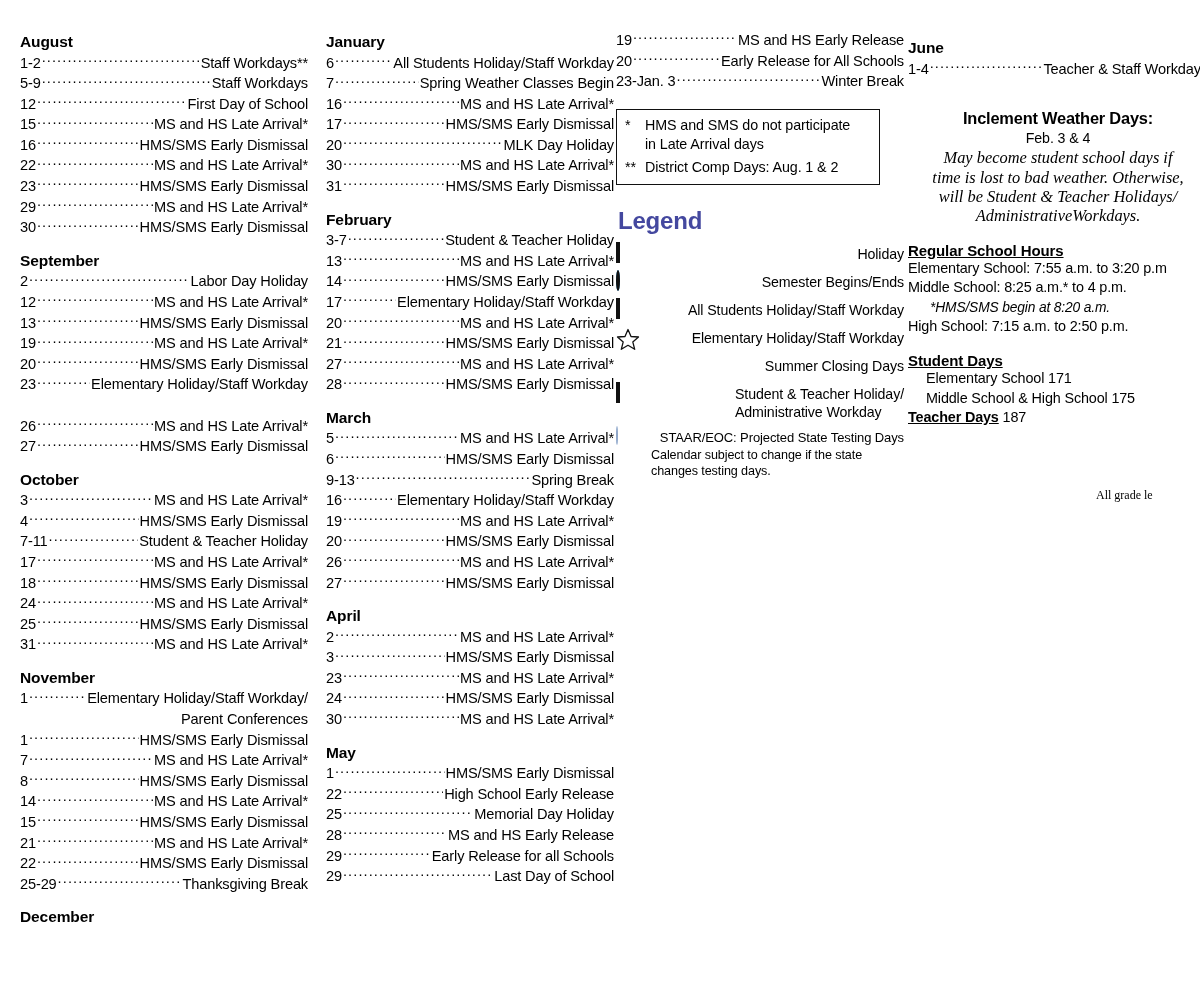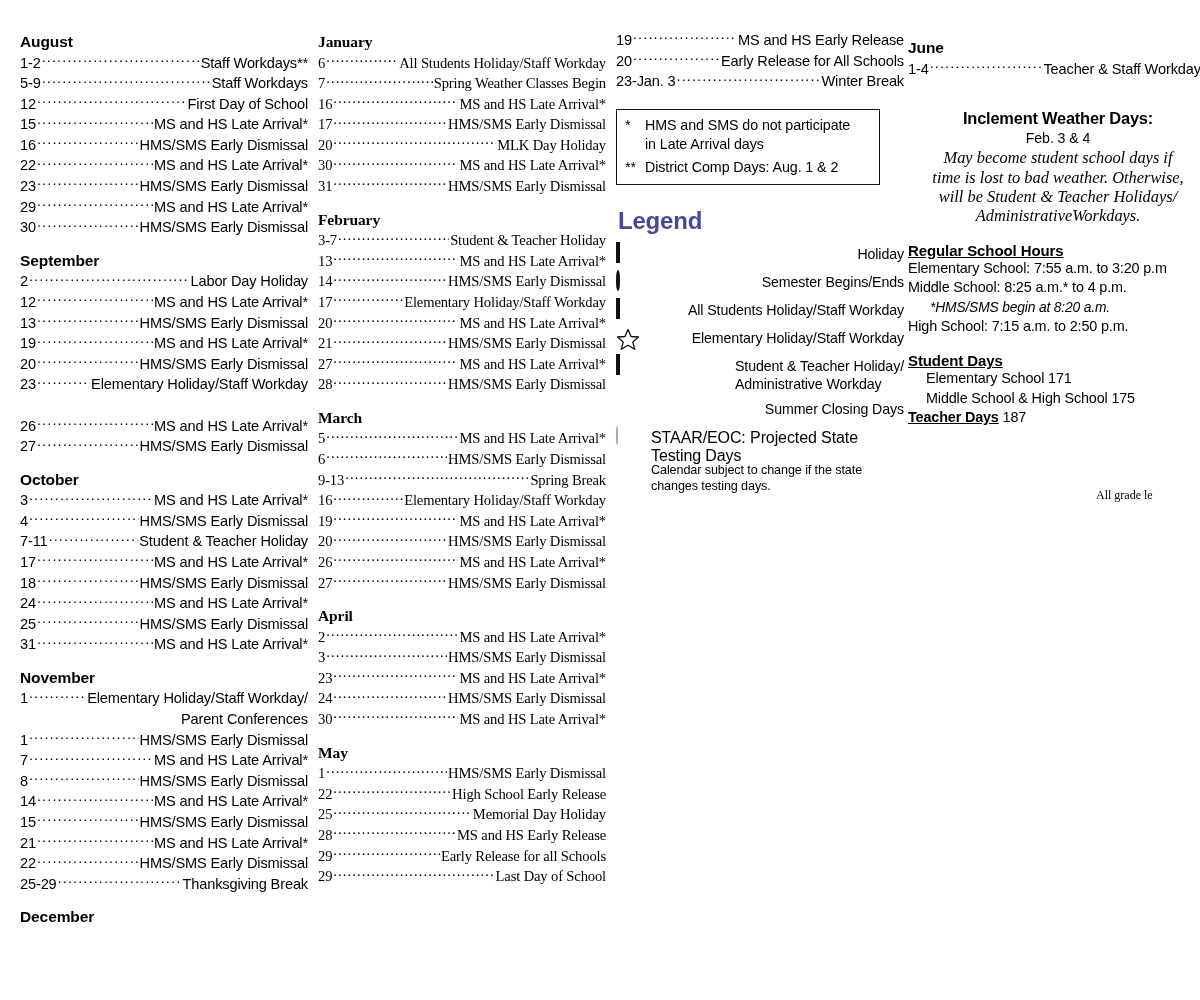--- a/index.html
+++ b/index.html
@@ -10,21 +10,21 @@
     font-family:"Liberation Sans", sans-serif;
     color:#000;
     overflow:hidden;
     position:relative;
   }
 
   .page { position:absolute; inset:0;padding-left:43px; }
 
   .col { position:absolute; top:0; }
   .col-1 { left:20px;  width:288px; }
-  .col-2 { left:318px; width:288px;font-family:Liberation Serif, serif; }
+  .col-2 { left:326px; width:288px; }
   .col-3 { left:616px; width:288px; }
   .col-4 { left:908px; width:300px; }
 
   .month-title {
     font-weight:bold;
     font-size:15.5px;
     line-height:1.0;
     margin:0 0 3px 0;
     letter-spacing:-0.1px;
   }
@@ -635,30 +635,30 @@
           <span class="sw"><span class="sw-diag"></span></span>
           <span class="lbl"><span>All Students Holiday/Staff Workday</span></span>
         </div>
         <div class="legend-row">
           <span class="sw"><span><svg class="sw-star" viewBox="0 0 24 23">
                 <polygon points="12,1.5 15,8.5 22.5,9 16.8,13.9 18.7,21.3 12,17.3 5.3,21.3 7.2,13.9 1.5,9 9,8.5" fill="#ffffff" stroke="#111" stroke-width="1.3" stroke-linejoin="round"></polygon>
               </svg></span></span>
           <span class="lbl"><span>Elementary Holiday/Staff Workday</span></span>
         </div>
         <div class="legend-row">
+          <span class="sw"><span class="sw-square" style="background: rgb(255, 242, 0); border: none; width: 23px; height: 23px;"></span></span>
+          <span class="lbl"><span>Summer Closing Days</span></span>
+        </div>
+        <div class="legend-row">
           <span class="sw"><span class="sw-square" style="background: rgb(140, 215, 158);"></span></span>
           <span class="lbl"><span>Student &amp; Teacher Holiday/</span><span class="sub">Administrative Workday</span></span>
         </div>
-        <div class="legend-row">
-          <span class="sw"><span class="sw-square" style="background: rgb(255, 242, 0); border: none; width: 23px; height: 23px;"></span></span>
-          <span class="lbl"><span>Summer Closing Days</span></span>
-        </div>
         <div class="legend-row tight">
           <span class="sw"><span class="sw-circle-thin"></span></span>
-          <span class="lbl" style="font-size: 16px;"><span>STAAR/EOC: Projected State Testing Days</span></span>
+          <span class="lbl" style="font-size: 13px;"><span>STAAR/EOC: Projected State Testing Days</span></span>
         </div>
       </div>
     <div class="legend-foot">Calendar subject to change if the state changes testing days.</div>
   </div>
 
   <div class="col col-4" style="top:40px;">
     <div class="month-block c4-month">
       <div class="month-title">June</div>
       <div id="c4june">
           <div class="evt">

